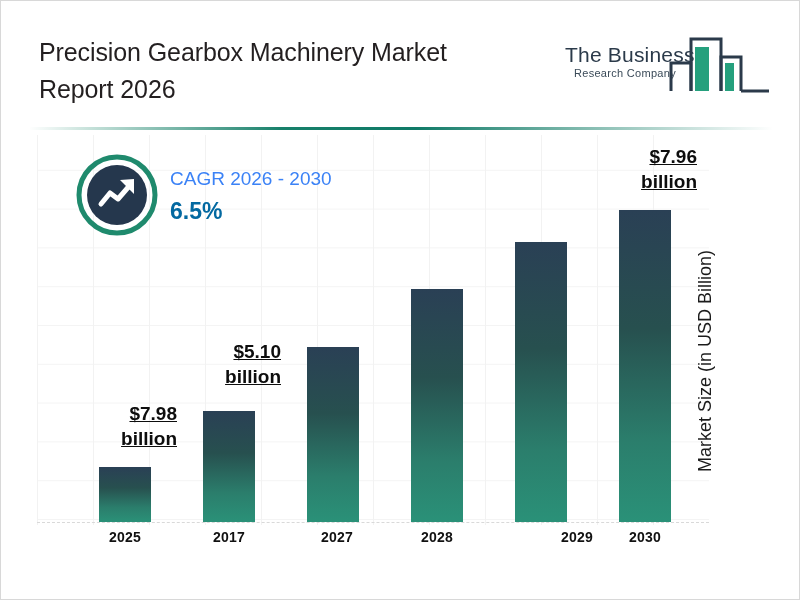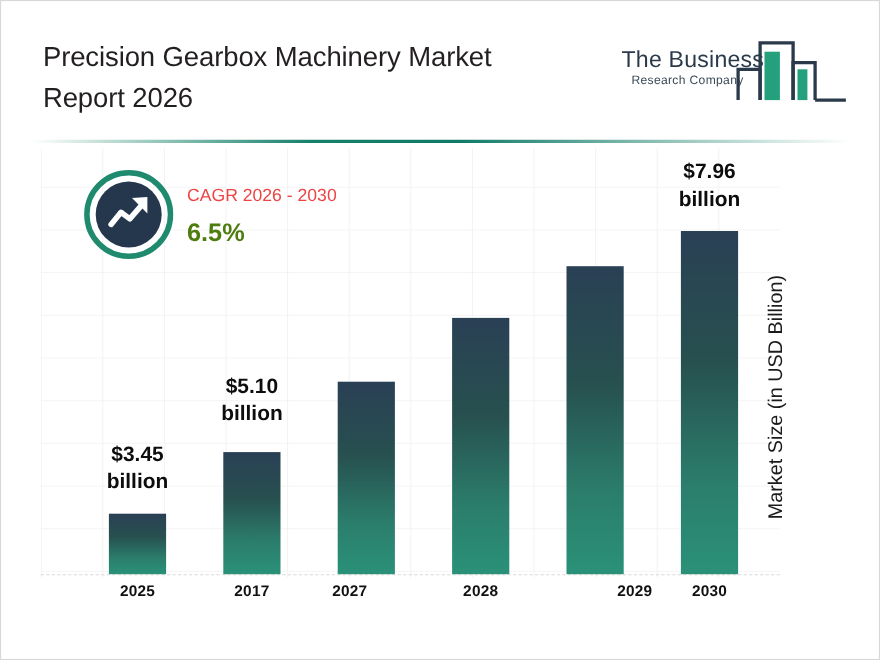--- a/index.html
+++ b/index.html
@@ -75,22 +75,22 @@
     border-top:1px dashed #d9d9d9;
   }
 
   .bar{
     position:absolute;bottom:3px;width:52px;
     background:linear-gradient(to bottom,#2a4055 0%,#27504f 38%,#2b7e6c 74%,#2a9178 100%);
   }
 
   
   .callout{
-    position:absolute;width:104px;text-align:center;
-    font-size:19px;font-weight:bold;color:#0d0d0d;line-height:25px;
+    position:absolute;width:104px;text-align:right;
+    font-size:19px;font-weight:bold;color:#0d0d0d;line-height:25px;text-decoration:underline;
   }
 
   
   #xaxis{
     position:absolute;left:36px;top:528px;width:672px;height:30px;
   }
   .xtick{
     position:absolute;width:104px;text-align:center;
     font-size:14px;font-weight:bold;color:#111111;letter-spacing:.2px;
   }
@@ -109,24 +109,24 @@
   #cagr{
     position:absolute;left:75px;top:153px;width:320px;height:92px;
   }
   #cagr-circle{
     position:absolute;left:0;top:0;width:82px;height:82px;
   }
   #cagr-text{
     position:absolute;left:94px;top:13px;width:230px;
   }
   #cagr-period{
-    font-size:16px;color:#ef4444;line-height:24px;white-space:nowrap;
+    font-size:19px;color:#3b82f6;line-height:24px;white-space:nowrap;
   }
   #cagr-value{
-    font-size:23px;font-weight:bold;color:#4d7c0f;line-height:32px;
+    font-size:23px;font-weight:bold;color:#0369a1;line-height:32px;
     margin-top:4px;
   }
 </style>
 </head>
 <body>
 
 <div id="page">
 
   <div id="header">
     <div id="report-title">Precision Gearbox Machinery Market Report 2026</div>
@@ -156,21 +156,21 @@
     <div id="baseline"></div>
 
     <div class="bar" style="left:62px;height:55px;"></div>
     <div class="bar" style="left:166px;height:111px;"></div>
     <div class="bar" style="left:270px;height:175px;"></div>
     <div class="bar" style="left:374px;height:233px;"></div>
     <div class="bar" style="left:478px;height:280px;"></div>
     <div class="bar" style="left:582px;height:312px;"></div>
 
     <div class="callout" style="left:36px;top:266px;">
-      <div>$3.45</div>
+      <div>$7.98</div>
       <div>billion</div>
     </div>
     <div class="callout" style="left:140px;top:204px;">
       <div>$5.10</div>
       <div>billion</div>
     </div>
     <div class="callout" style="left:556px;top:9px;">
       <div>$7.96</div>
       <div>billion</div>
     </div>
@@ -187,21 +187,21 @@
     </svg>
     <div id="cagr-text">
       <div id="cagr-period">CAGR 2026 - 2030</div>
       <div id="cagr-value">6.5%</div>
     </div>
   </div>
 
   <div id="xaxis">
     <div class="xtick" style="left:36px;">2025</div>
     <div class="xtick" style="left:140px;">2017</div>
-    <div class="xtick" style="left:229px;">2027</div>
+    <div class="xtick" style="left:248px;">2027</div>
     <div class="xtick" style="left:348px;">2028</div>
     <div class="xtick" style="left:452px;text-align:right;">2029</div>
     <div class="xtick" style="left:556px;">2030</div>
   </div>
 
   <div id="ylabel">
     <span id="ylabel-inner">Market Size (in USD Billion)</span>
   </div>
 
 </div>

